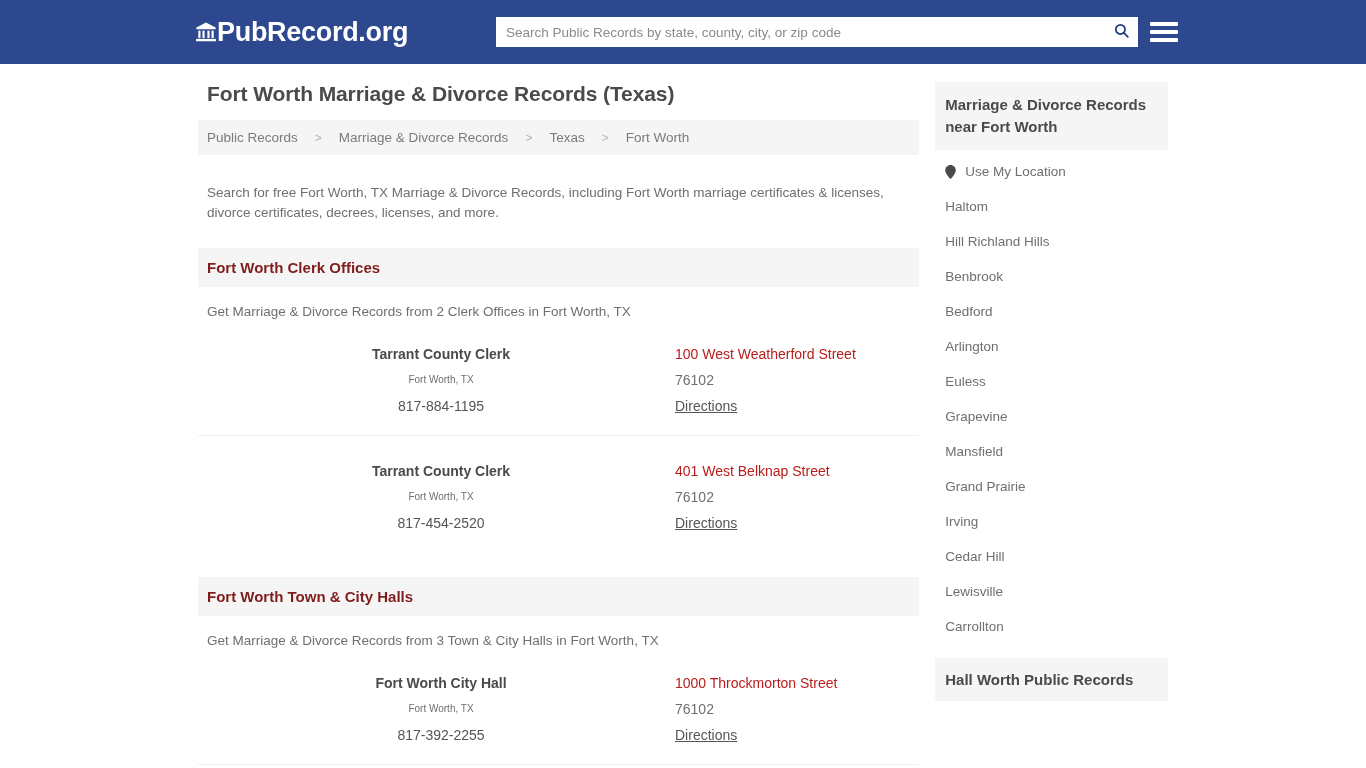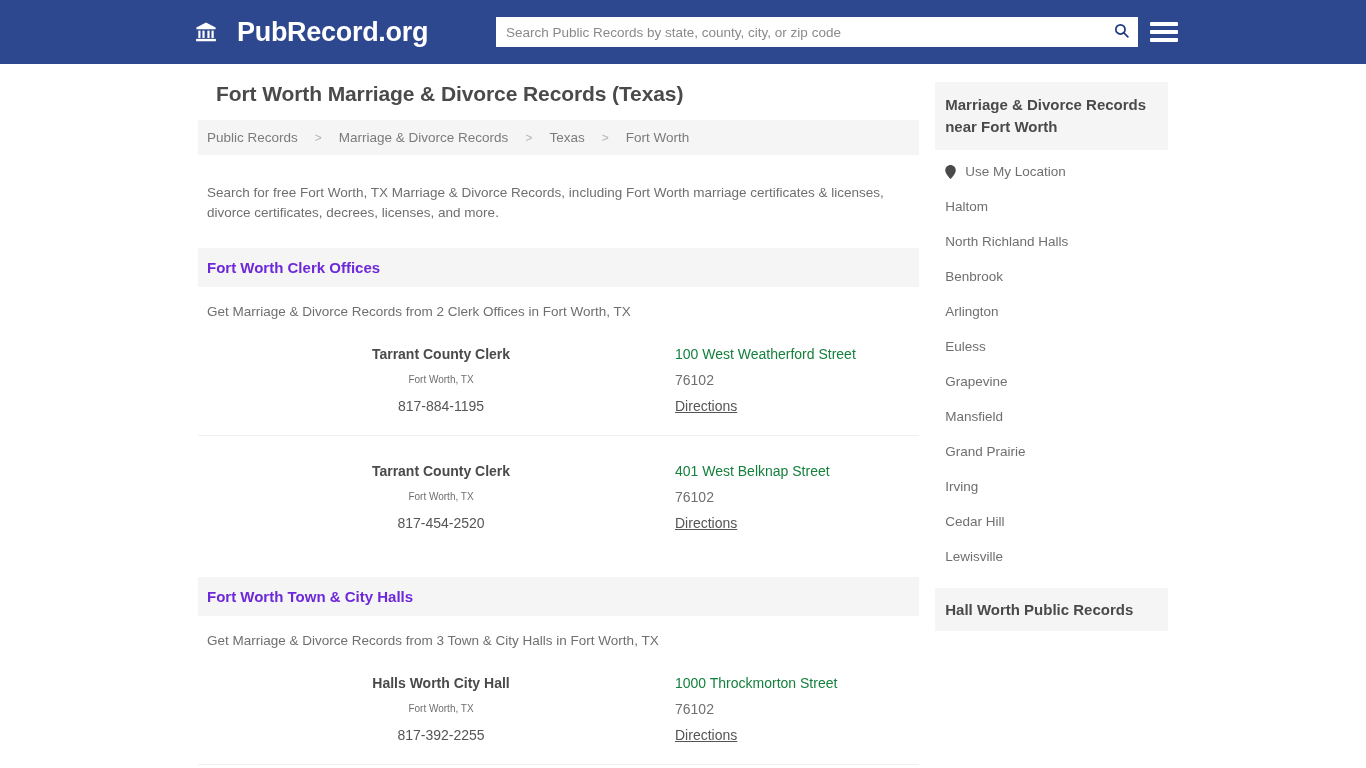--- a/index.html
+++ b/index.html
@@ -15,21 +15,21 @@
   .site-header {
     height: 64px;
     background: #2e488f;
     display: flex;
     align-items: center;
     position: relative;
   }
   .brand {
     display: flex;
     align-items: center;
-    gap: 20px;
+    gap: 0;
     margin-left: 195px;
     text-decoration: none;
   }
   .brand-icon {
     width: 22px; height: 22px;
     color: #ffffff;
     display: block;
   }
   .brand-text {
     color: #ffffff;
@@ -98,21 +98,21 @@
     gap: 16px;
     align-items: flex-start;
   }
   .content { width: 728px; }
   .sidebar { width: 235px; }
 
   h1.page-title {
     font-size: 21px;
     font-weight: bold;
     color: #4a4a4a;
-    margin: 0 0 14px 18px;
+    margin: 0 0 14px 9px;
     letter-spacing: -0.1px;
   }
 
   
   .breadcrumb {
     background: #f5f5f5;
     padding: 10px 9px;
     font-size: 13.5px;
     color: #7b7b7b;
     display: flex;
@@ -138,21 +138,21 @@
     padding: 14px 9px 0 9px;
     max-width: 716px;
   }
 
   
   .section-header {
     background: #f5f5f5;
     padding: 11px 9px;
     font-size: 15px;
     font-weight: bold;
-    color: #6d28d9;
+    color: #7f1d1d;
     margin-top: 25px;
   }
   .section-sub {
     font-size: 13.5px;
     color: #6f6f6f;
     padding: 17px 9px 0 9px;
   }
 
   .listing {
     display: flex;
@@ -174,21 +174,21 @@
     color: #6f6f6f;
     line-height: 26px;
   }
   .listing-phone {
     font-size: 14px;
     color: #555555;
     line-height: 26px;
   }
   .listing-street {
     font-size: 14px;
-    color: #15803d;
+    color: #b91c1c;
     line-height: 26px;
   }
   .listing-zip {
     font-size: 14px;
     color: #6f6f6f;
     line-height: 26px;
   }
   .directions-link {
     font-size: 14px;
     color: #555555;
@@ -319,21 +319,21 @@
           </div>
         </div>
       </section>
 
       <section>
         <div class="section-header">Fort Worth Town &amp; City Halls</div>
         <div class="section-sub">Get Marriage &amp; Divorce Records from 3 Town &amp; City Halls in Fort Worth, TX</div>
 
         <div class="listing">
           <div class="listing-left">
-            <div class="listing-name">Halls Worth City Hall</div>
+            <div class="listing-name">Fort Worth City Hall</div>
             <div class="listing-city">Fort Worth, TX</div>
             <div class="listing-phone">817-392-2255</div>
           </div>
           <div class="listing-right">
             <div class="listing-street">1000 Throckmorton Street</div>
             <div class="listing-zip">76102</div>
             <a class="directions-link" href="#">Directions</a>
           </div>
         </div>
 
@@ -354,26 +354,29 @@
               <path d="M6 0C2.7 0 0 2.7 0 6c0 4.2 6 10 6 10s6-5.8 6-10c0-3.3-2.7-6-6-6z"></path>
             </svg>
           </span>
           <span>Use My Location</span>
         </a>
 
         <a class="side-item" href="#">
             <span>Haltom</span>
           </a>
         <a class="side-item" href="#">
-            <span>North Richland Halls</span>
+            <span>Hill Richland Hills</span>
           </a>
         <a class="side-item" href="#">
             <span>Benbrook</span>
           </a>
         <a class="side-item" href="#">
+            <span>Bedford</span>
+          </a>
+        <a class="side-item" href="#">
             <span>Arlington</span>
           </a>
         <a class="side-item" href="#">
             <span>Euless</span>
           </a>
         <a class="side-item" href="#">
             <span>Grapevine</span>
           </a>
         <a class="side-item" href="#">
             <span>Mansfield</span>
@@ -382,20 +385,23 @@
             <span>Grand Prairie</span>
           </a>
         <a class="side-item" href="#">
             <span>Irving</span>
           </a>
         <a class="side-item" href="#">
             <span>Cedar Hill</span>
           </a>
         <a class="side-item" href="#">
             <span>Lewisville</span>
+          </a>
+        <a class="side-item" href="#">
+            <span>Carrollton</span>
           </a>
       </div>
 
       <div class="side-box-footer">Hall Worth Public Records</div>
     </aside>
 
   </div>
 </div>
 
 </body></html>

